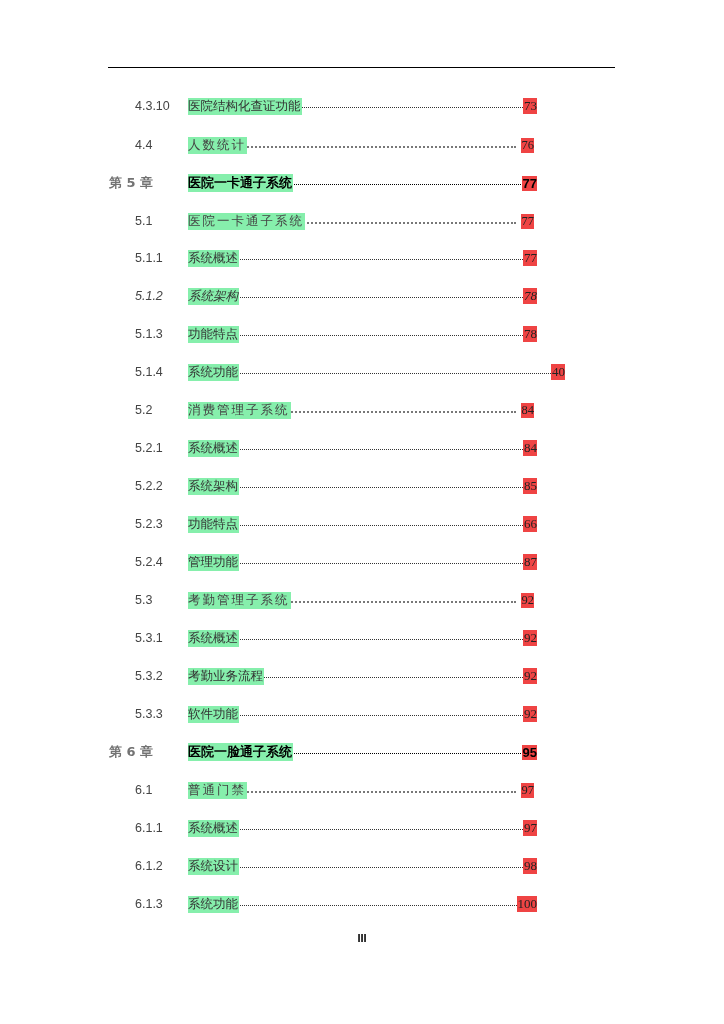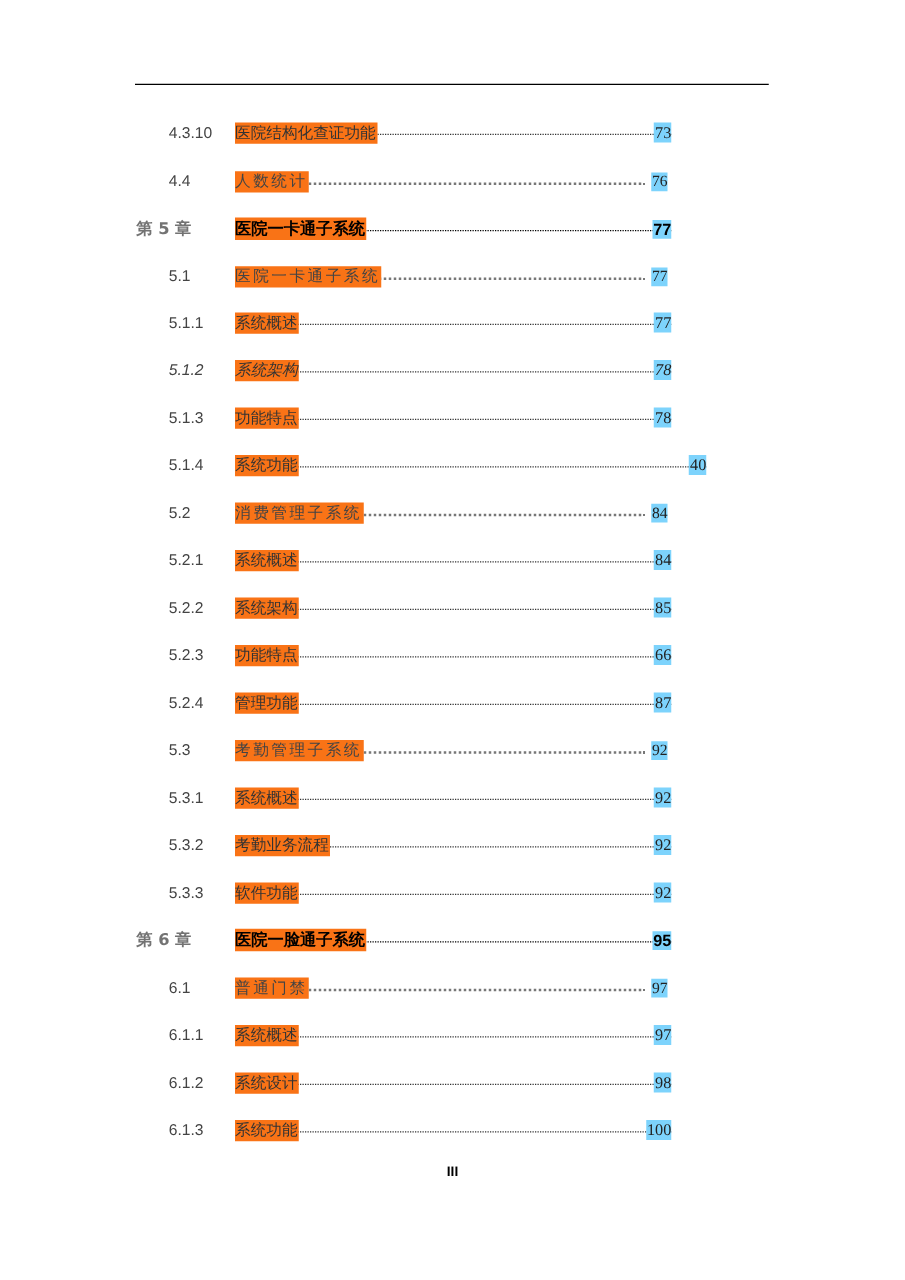--- a/index.html
+++ b/index.html
@@ -4,25 +4,25 @@
 <style>
   html, body { margin: 0; padding: 0; background: #ffffff; }
   body { width: 724px; height: 1024px; position: relative; overflow: hidden;
          font-family: "DejaVu Sans", "Liberation Sans", sans-serif; color: #222; }
   .header-rule { position: absolute; left: 108px; top: 67px; width: 507px; height: 0;
                  border-top: 1.3px solid #000; }
   .toc { position: absolute; left: 0; top: 0; width: 724px; }
   .row { position: absolute; left: 0; width: 644px; height: 20px; display: flex; align-items: center;
          font-size: 12.5px; color: #333; }
   .row .num { position: absolute; left: 135px; font-family: "Liberation Sans", sans-serif; font-size: 12.5px; color: #444; }
-  .row .title { position: absolute; left: 188px; white-space: nowrap; background: #f97316; padding-right: 1px; z-index: 2; color: #333; }
+  .row .title { position: absolute; left: 188px; white-space: nowrap; background: #86efac; padding-right: 1px; z-index: 2; color: #333; }
   .row .leader { position: absolute; left: 188px; right: 107px; top: 11px; height: 0; z-index: 1; }
   .row .leader.fine { border-bottom: 1.2px dotted #333; }
   .row .leader.spaced { border-bottom: 2px dotted #777; left: 200px; right: 128px; }
-  .row .page { position: absolute; right: 107px; background: #7dd3fc; padding-left: 1px; z-index: 2;
+  .row .page { position: absolute; right: 107px; background: #ef4444; padding-left: 1px; z-index: 2;
                font-family: "Liberation Serif", serif; font-size: 13px; color: #222; }
   .row.spaced-row .page { right: 110px; font-size: 12.5px; }
   .row.chapter { font-weight: bold; color: #000; }
   .row.chapter .num { left: 109px; font-family: "DejaVu Sans", sans-serif; font-weight: bold; color: #737373; font-size: 13px; }
   .row.chapter .title { left: 188px; font-weight: bold; color: #000; font-size: 13px; }
   .row.chapter .leader { border-bottom: 1.5px dotted #000; }
   .row.chapter .page { font-family: "Liberation Sans", sans-serif; font-weight: bold; color: #000; }
   .row.lvl2 .title { letter-spacing: 2px; color: #444; }
   .footer-page { position: absolute; top: 932px; left: 0; width: 724px; text-align: center;
                  font-family: "Liberation Sans", sans-serif; font-weight: bold; font-size: 11px; color: #000; }

